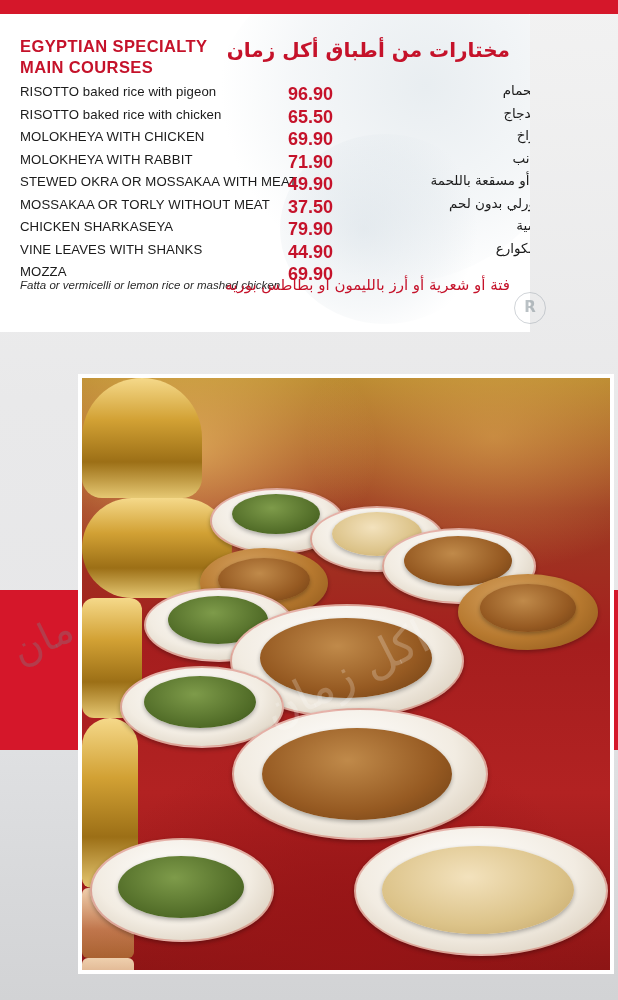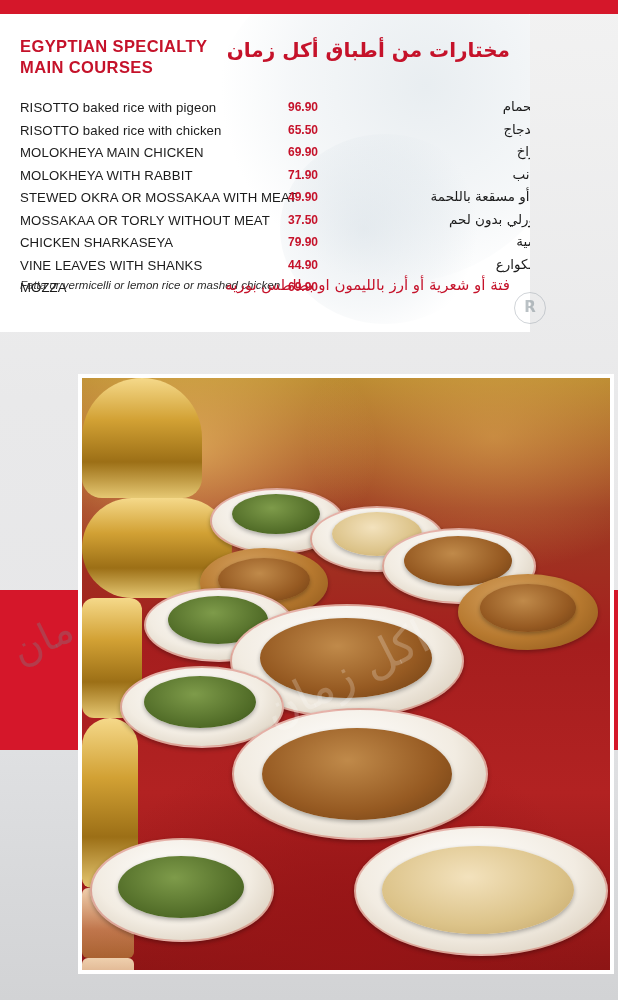--- a/index.html
+++ b/index.html
@@ -76,40 +76,40 @@
     color: #c5122a;
     font-size: 20px;
     font-weight: bold;
     direction: rtl;
     text-align: right;
     font-family: "DejaVu Sans", sans-serif;
   }
 
   .items {
     position: absolute;
-    left: 20px; top: 86px;
+    left: 20px; top: 70px;
     width: 578px;
   }
   .row {
     position: relative;
     height: 22.5px;
   }
   .name {
     position: absolute;
     left: 0; top: 0;
     color: #1b1b1b;
     font-size: 13.2px;
     white-space: nowrap;
     letter-spacing: 0.1px;
   }
   .price {
     position: absolute;
     left: 268px; top: 0;
     color: #c5122a;
-    font-size: 12px;
+    font-size: 18px;
     font-weight: bold;
   }
   .ar {
     position: absolute;
     right: 0; top: -2px;
     color: #1b1b1b;
     font-size: 13.5px;
     direction: rtl;
     text-align: right;
     font-family: "DejaVu Sans", sans-serif;
@@ -264,21 +264,21 @@
         <span class="name">RISOTTO baked rice with pigeon</span>
         <span class="price">96.90</span>
         <span class="ar">أرز معمر بالحمام</span>
       </div>
       <div class="row">
         <span class="name">RISOTTO baked rice with chicken</span>
         <span class="price">65.50</span>
         <span class="ar">أرز معمر بالدجاج</span>
       </div>
       <div class="row">
-        <span class="name">MOLOKHEYA MAIN CHICKEN</span>
+        <span class="name">MOLOKHEYA WITH CHICKEN</span>
         <span class="price">69.90</span>
         <span class="ar">ملوخية بالفراخ</span>
       </div>
       <div class="row">
         <span class="name">MOLOKHEYA WITH RABBIT</span>
         <span class="price">71.90</span>
         <span class="ar">ملوخية بالأرانب</span>
       </div>
       <div class="row">
         <span class="name">STEWED OKRA OR MOSSAKAA WITH MEAT</span>

